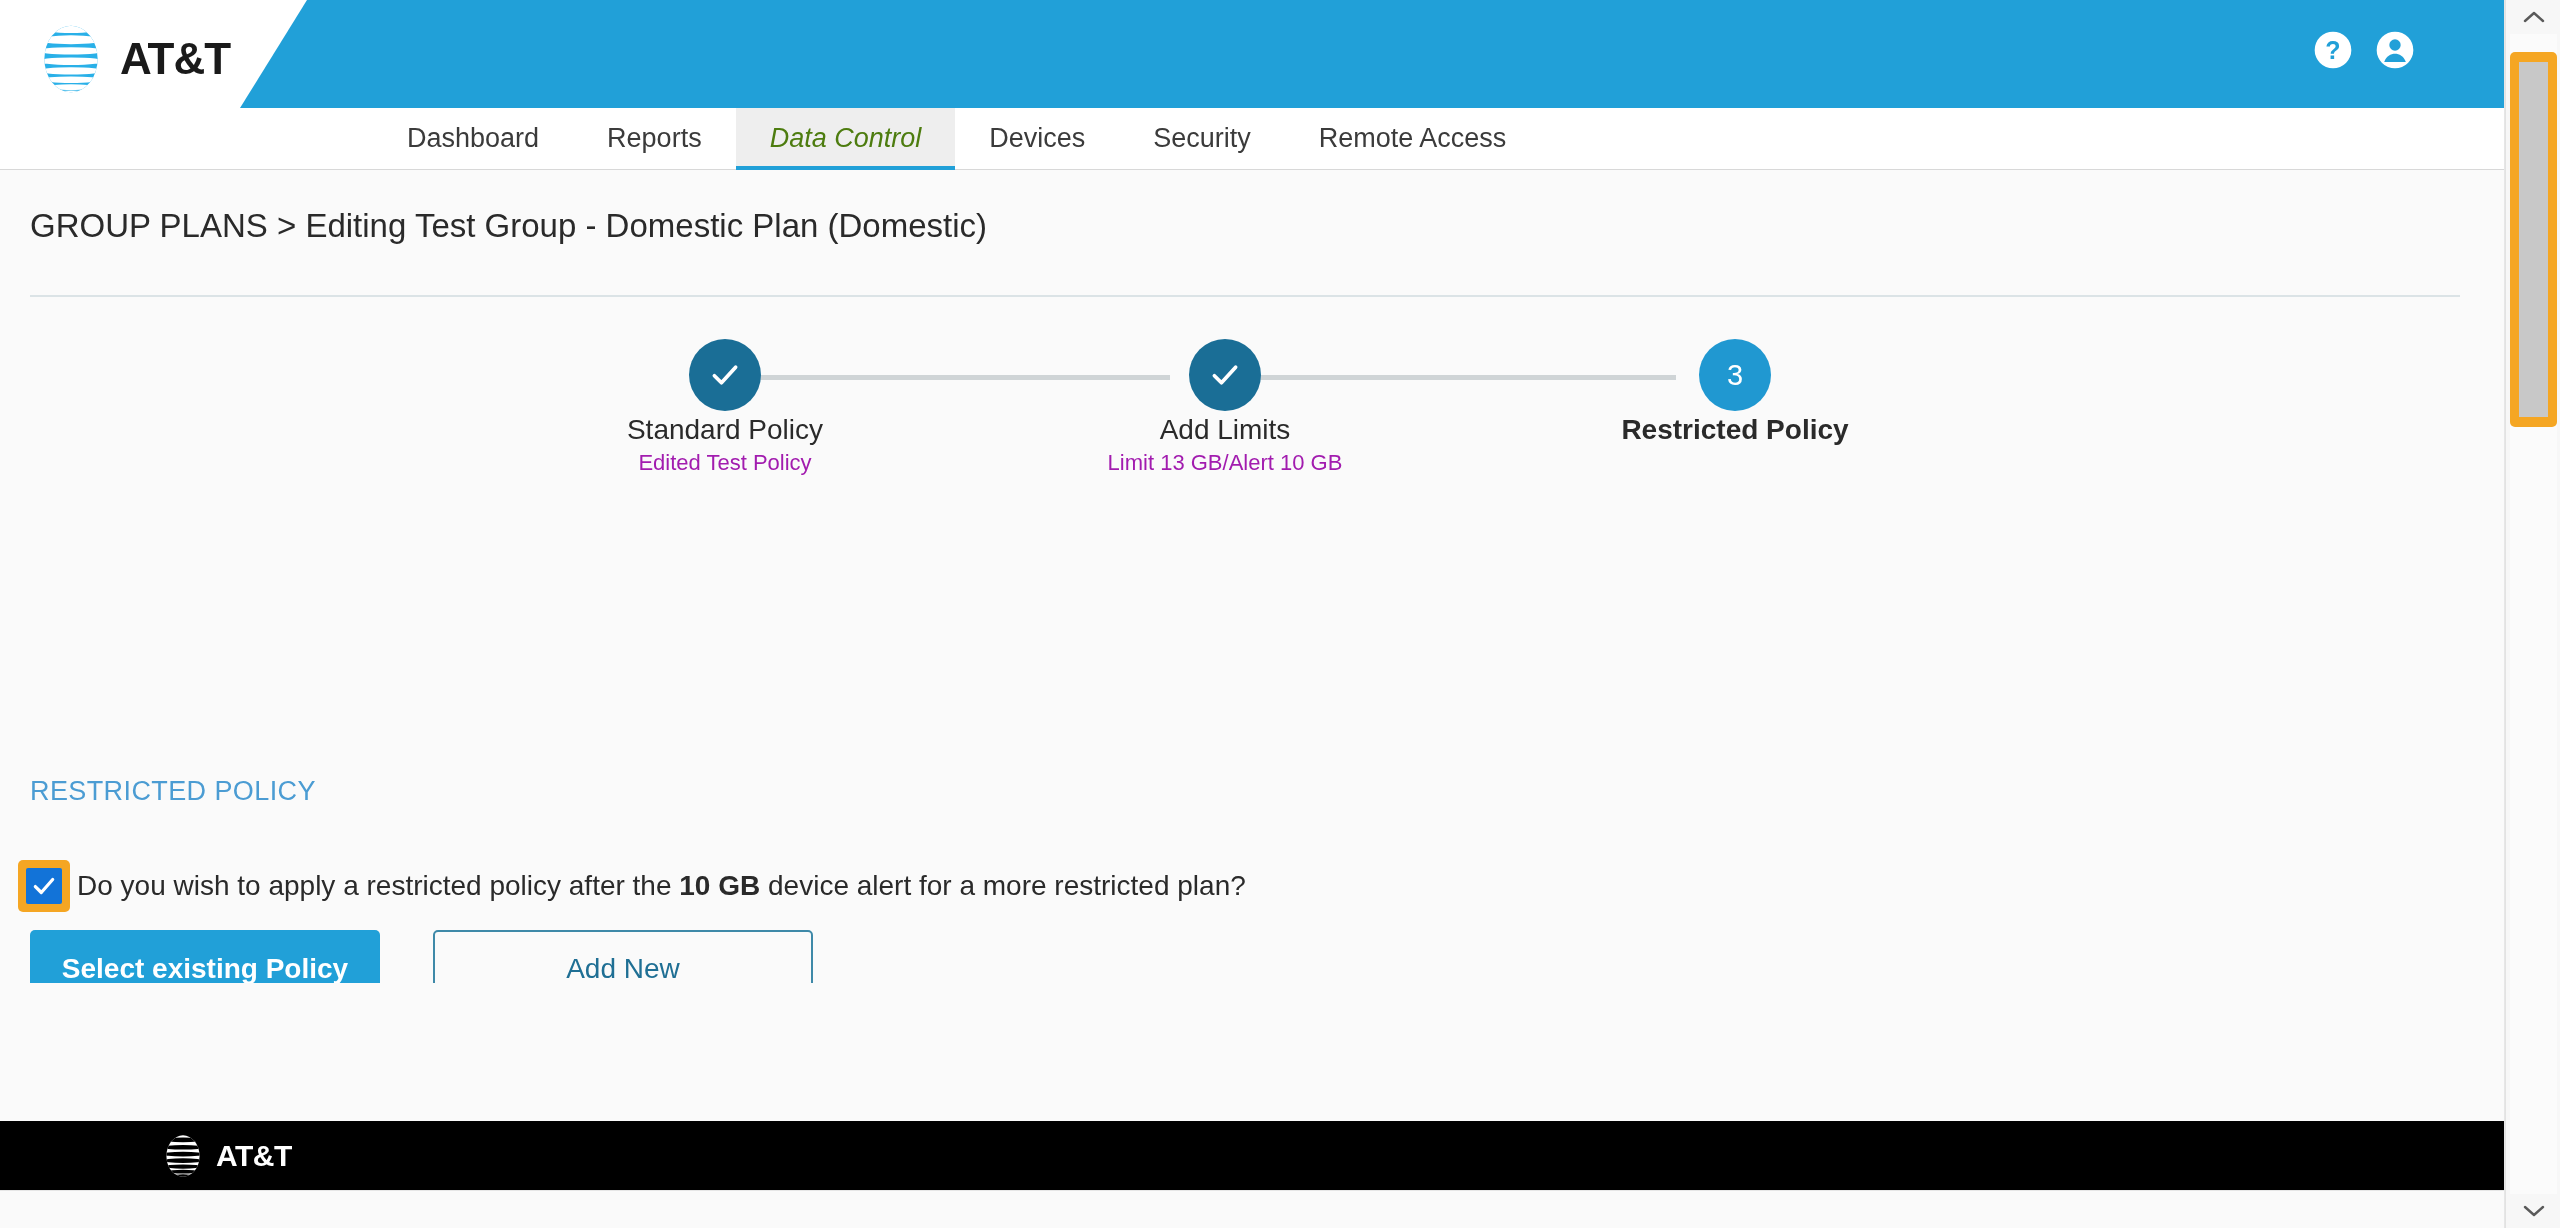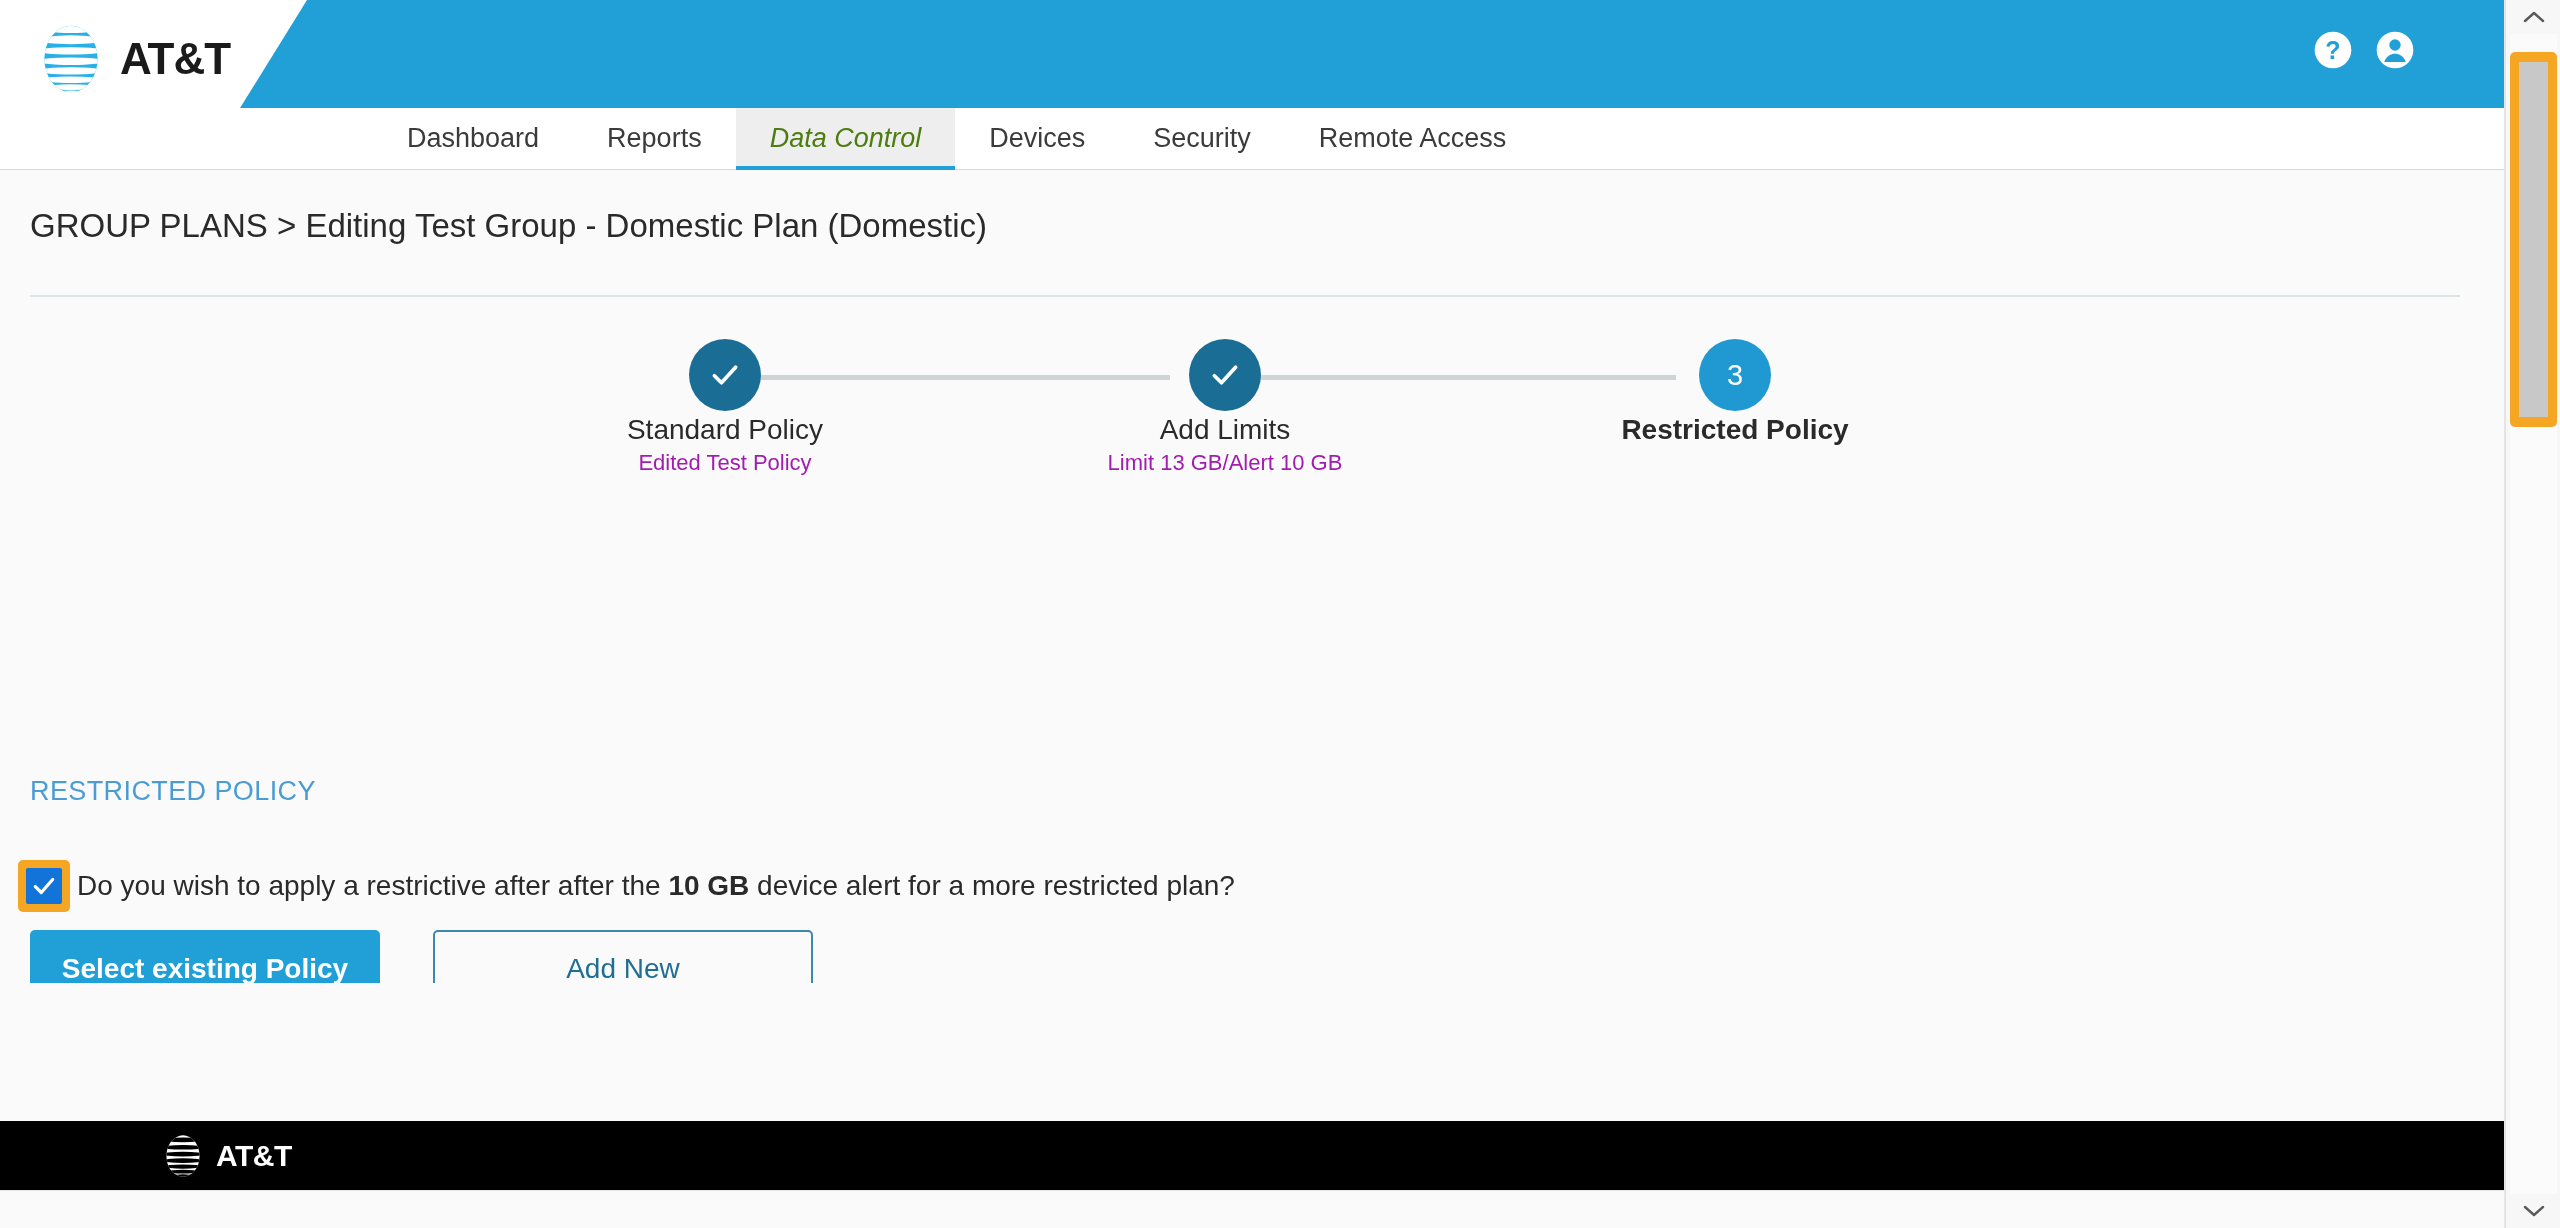--- a/index.html
+++ b/index.html
@@ -498,21 +498,21 @@
     <div class="section-title">RESTRICTED POLICY</div>
 
     <div class="check-row">
       <div class="check-highlight">
         <div class="checkbox">
           <svg class="cb-check" viewBox="0 0 24 24">
             <path d="M4 12.5l5.5 5.5L20 6" fill="none" stroke="#ffffff" stroke-width="3" stroke-linecap="round" stroke-linejoin="round"></path>
           </svg>
         </div>
       </div>
-      <div class="check-text"><span>Do you wish to apply a restrictive after after the </span><b>10 GB</b><span> device alert for a more restricted plan?</span></div>
+      <div class="check-text"><span>Do you wish to apply a restricted policy after the </span><b>10 GB</b><span> device alert for a more restricted plan?</span></div>
     </div>
 
     <div class="btn-row">
       <button class="btn-primary">Select existing Policy</button>
       <button class="btn-outline">Add New</button>
     </div>
 
     <div class="table">
       <div class="thead">
         

